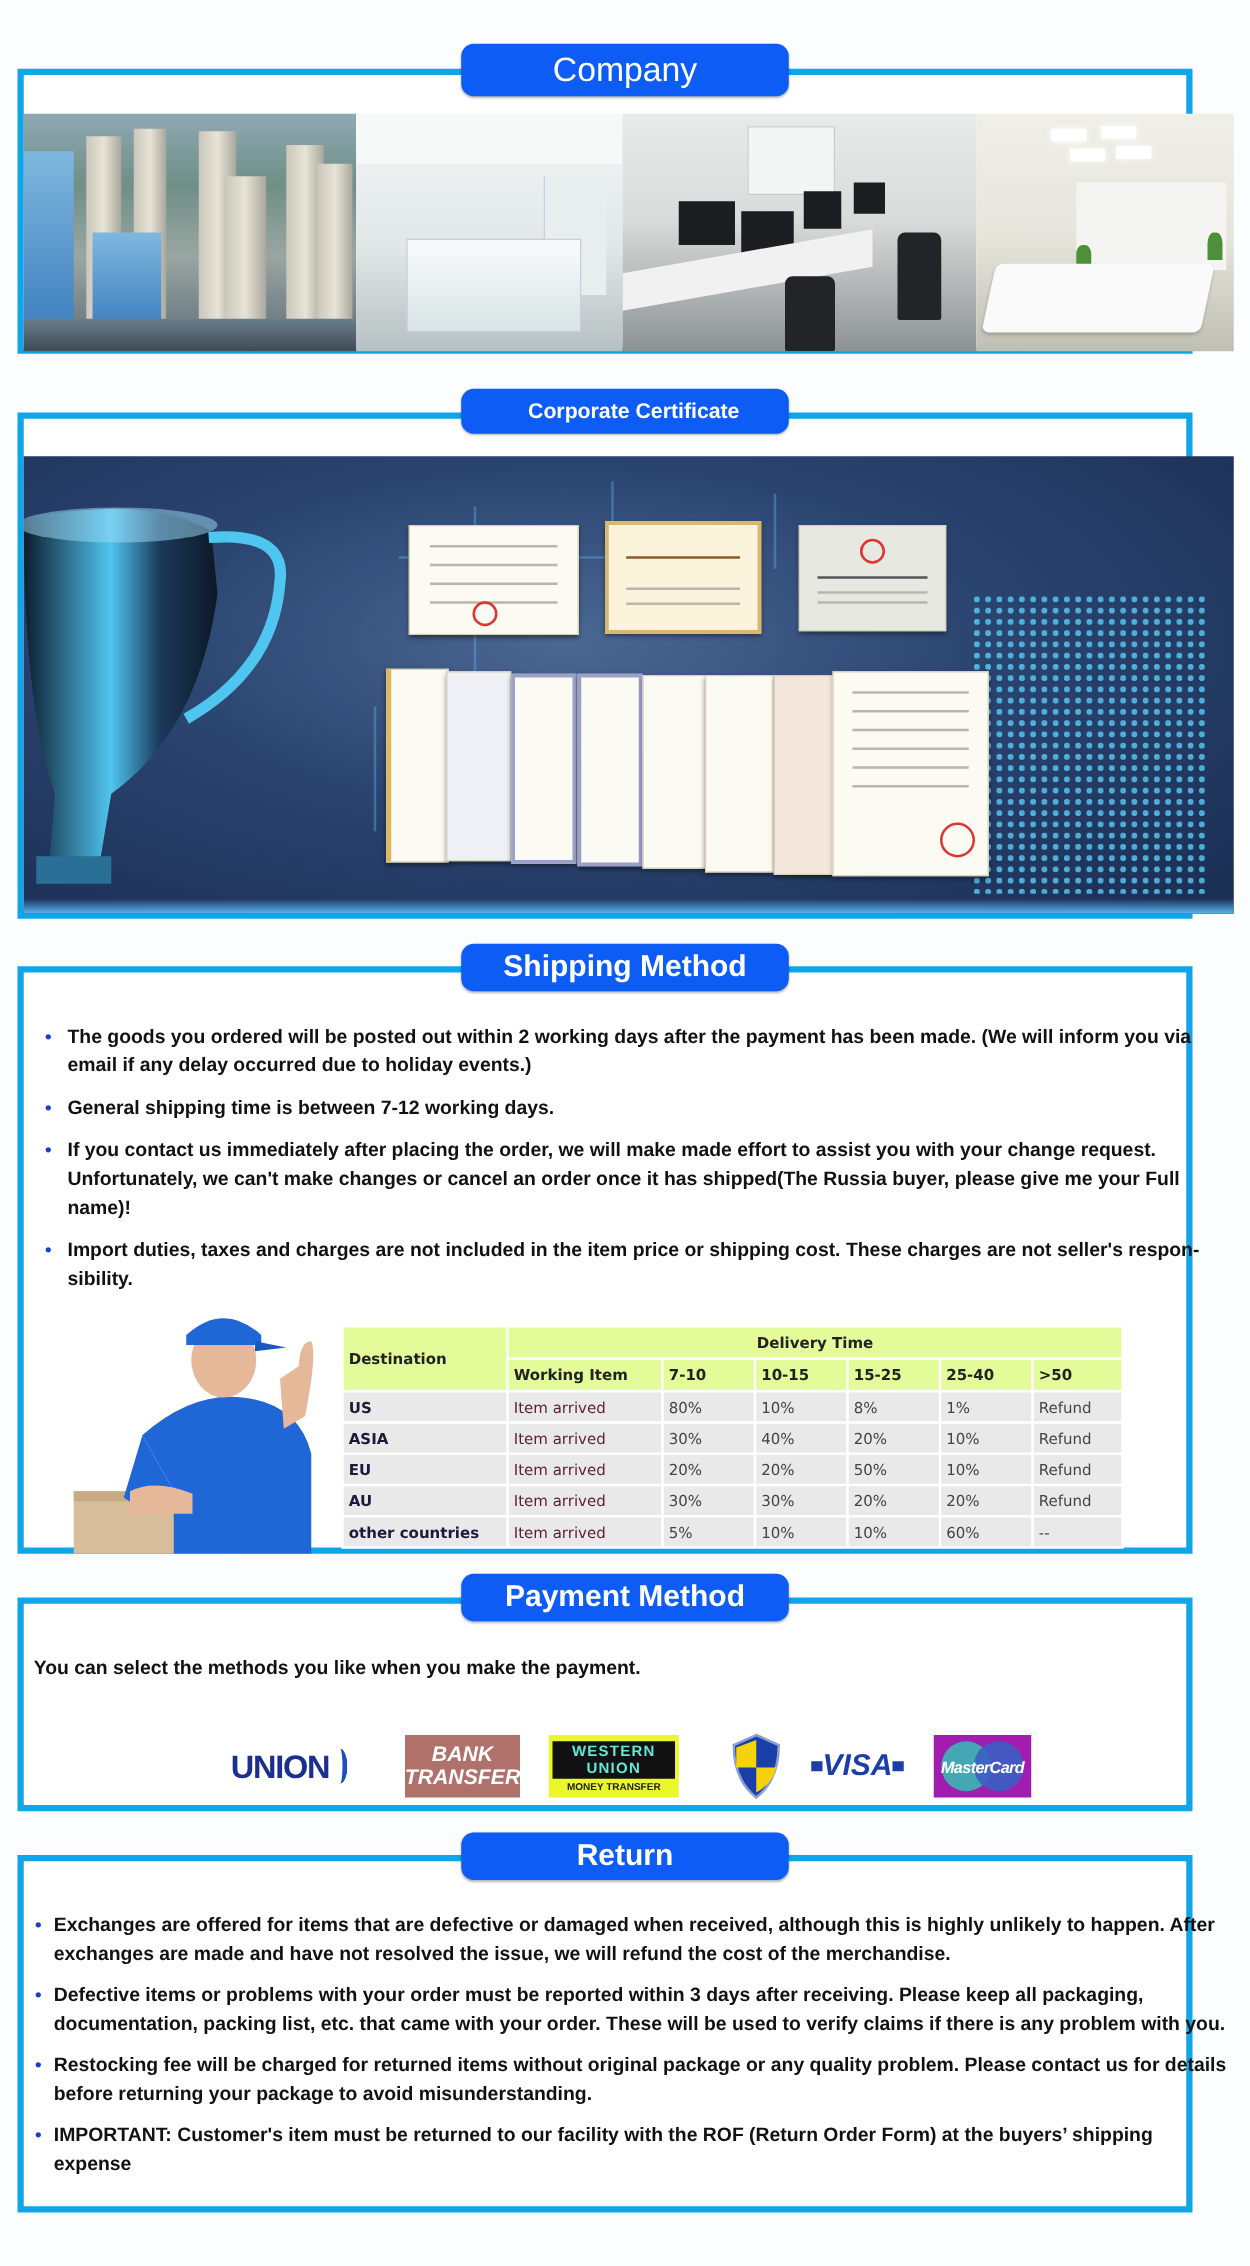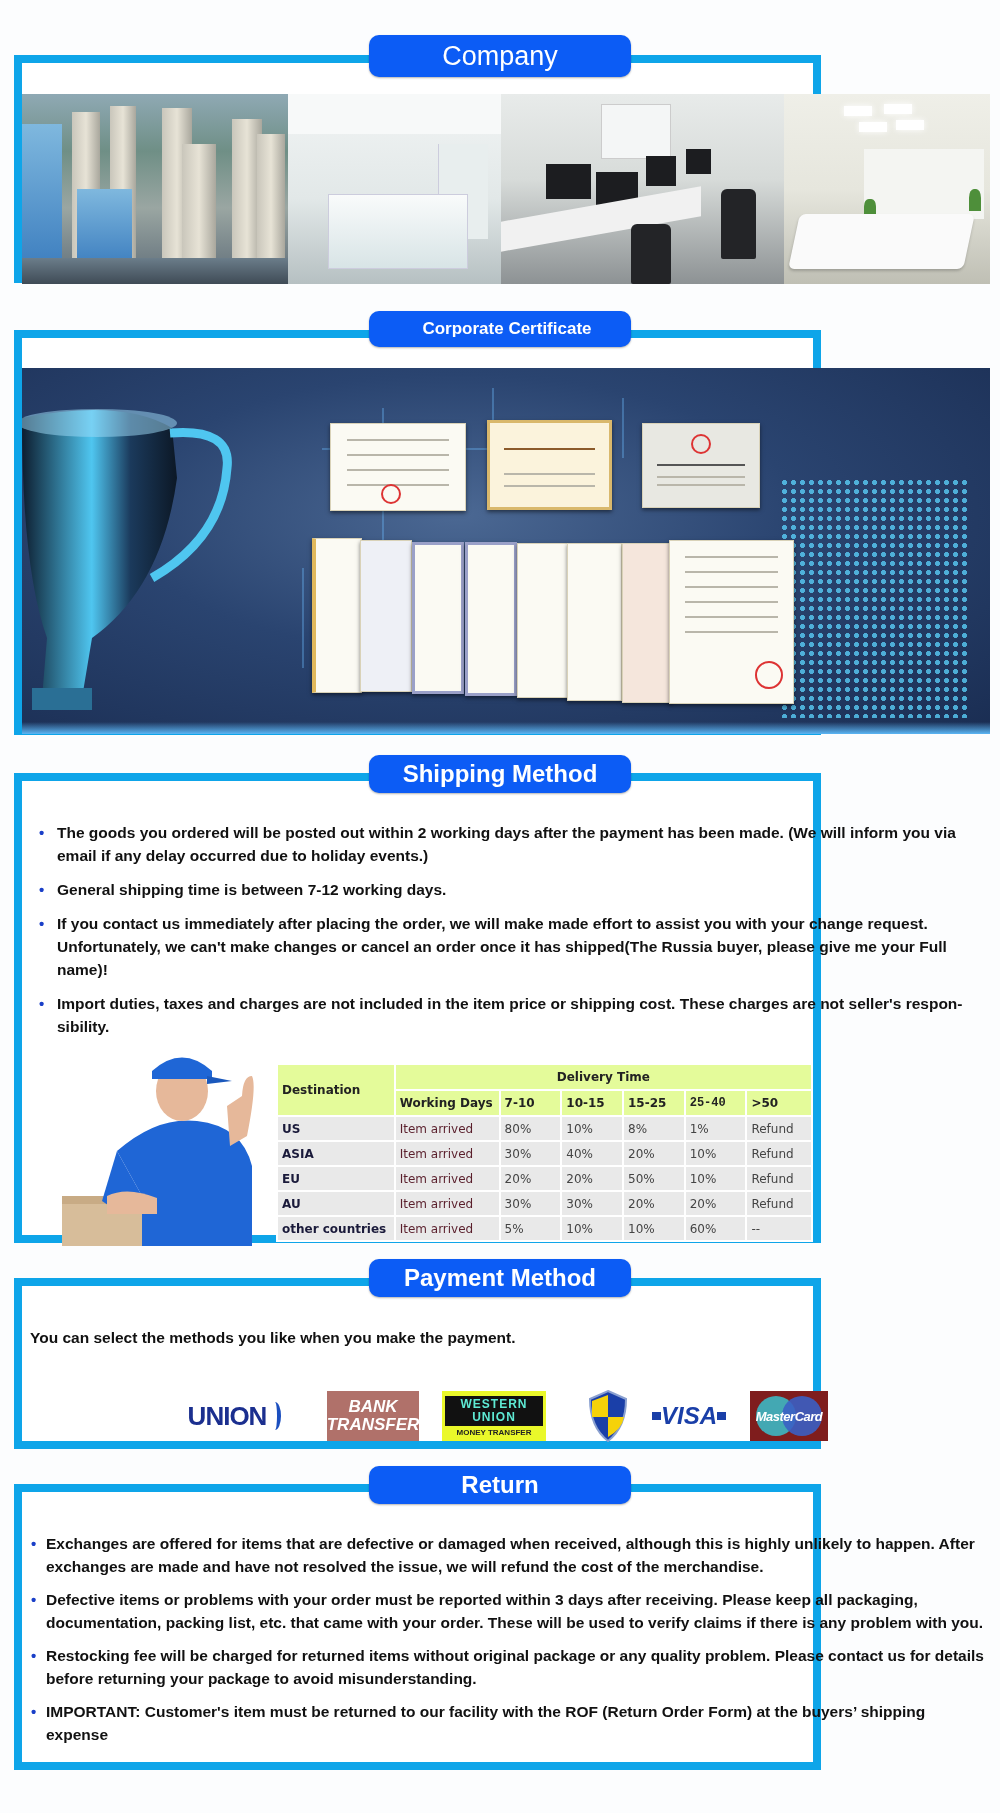--- a/index.html
+++ b/index.html
@@ -1,20 +1,20 @@
 <!DOCTYPE html>
 <html><head>
 <meta charset="utf-8">
 <style>
   * { box-sizing: border-box; margin: 0; padding: 0; }
   body {
     width: 1000px; height: 1813px; background: #fcfdfe;
     font-family: "Liberation Sans", sans-serif; color: #111; position: relative; overflow: hidden;
   }
-  .section { position: absolute; left: 14px; width: 807px; border: 8px solid #0ea5e9; background: #fff; }
+  .section { position: absolute; left: 14px; width: 940px; border: 5px solid #0ea5e9; background: #fff; }
   .header-pill {
     position: absolute; left: 50%; transform: translateX(-50%);
     background: #0c5cf5; color: #fff; border-radius: 10px; text-align: center;
     font-weight: bold; box-shadow: 0 1px 2px rgba(0,0,0,0.3);
   }
   .pill-lg { width: 262px; height: 42px; font-size: 27px; line-height: 42px; font-weight: normal; }
   .pill-md { width: 262px; height: 38px; font-size: 24px; line-height: 38px; }
   .pill-sm { width: 262px; height: 36px; font-size: 17px; line-height: 36px; padding-left: 14px; }
 
   
@@ -70,21 +70,21 @@
   .lg-escrow { left: 145px; width: 135px; color: #1b2f8f; font-weight: bold; font-size: 26px; font-style: normal; letter-spacing: -1px; }
   .lg-escrow .arc { display: inline-block; width: 12px; height: 28px; border-right: 4px solid #1b4fbf; border-radius: 0 50% 50% 0; margin-left: 3px; }
   .lg-bank { left: 305px; width: 92px; background: #b0716a; color: #fff; font-style: italic; font-weight: bold; font-size: 17px; line-height: 18px; flex-direction: column; }
   .lg-wu { left: 420px; width: 104px; background: #eaf82a; padding: 3px; flex-direction: column; }
   .lg-wu .inner { background: #111; color: #5eead4; width: 100%; height: 30px; font-weight: bold; font-size: 12px; line-height: 13px; text-align: center; letter-spacing: 1px; padding-top: 2px; }
   .lg-wu .sub { font-size: 8px; font-weight: bold; color: #222; margin-top: 2px; }
   .lg-shield { left: 562px; width: 48px; }
   .lg-visa { left: 630px; width: 74px; }
   .lg-visa .bar { width: 100%; height: 8px; background: #1a3fa8; }
   .lg-visa .txt { color: #1a3fa8; font-weight: bold; font-style: italic; font-size: 24px; line-height: 32px; }
-  .lg-mc { left: 728px; width: 78px; background: #7f1d1d; overflow: hidden; }
+  .lg-mc { left: 728px; width: 78px; background: #a21caf; overflow: hidden; }
   .lg-mc .c1, .lg-mc .c2 { position: absolute; width: 40px; height: 40px; border-radius: 50%; top: 5px; }
   .lg-mc .c1 { left: 6px; background: #43a8b3; }
   .lg-mc .c2 { left: 32px; background: #3b5fc4; opacity: 0.9; }
   .lg-mc .txt { position: relative; color: #fff; font-weight: bold; font-style: italic; font-size: 13px; letter-spacing: -0.5px; }
 
   
   #return { top: 1484px; height: 286px; }
   #return .bullets { position: absolute; left: 24px; top: 40px; width: 940px; }
   #return .bullets li { margin-bottom: 10px; }
   #return .bullets li::before { left: -15px; }
@@ -217,25 +217,25 @@
     <path d="M60 150 Q80 140 110 152 L110 168 L60 168 Z" fill="#e6b89a"></path>
   </svg>
 
   <table class="delivery-table">
     <tbody>
         <tr style="height:24px;">
       <th rowspan="2" style="width:130px;">Destination</th>
       <th colspan="6" style="text-align:center;">Delivery Time</th>
     </tr>
     <tr style="height:24px;">
-      <th style="width:122px;">Working Days</th>
+      <th style="width:122px;">Working Item</th>
       <th style="width:72px;">7-10</th>
       <th style="width:72px;">10-15</th>
       <th style="width:72px;">15-25</th>
-      <th style="width:72px;font-family:Liberation Mono, monospace;">25-40</th>
+      <th style="width:72px;">25-40</th>
       <th style="width:70px;">&gt;50</th>
     </tr>
     <tr>
       <td class="dest">US</td>
       <td class="arr">Item arrived</td>
       <td>80%</td>
       <td>10%</td>
       <td>8%</td>
       <td>1%</td>
       <td>Refund</td>

